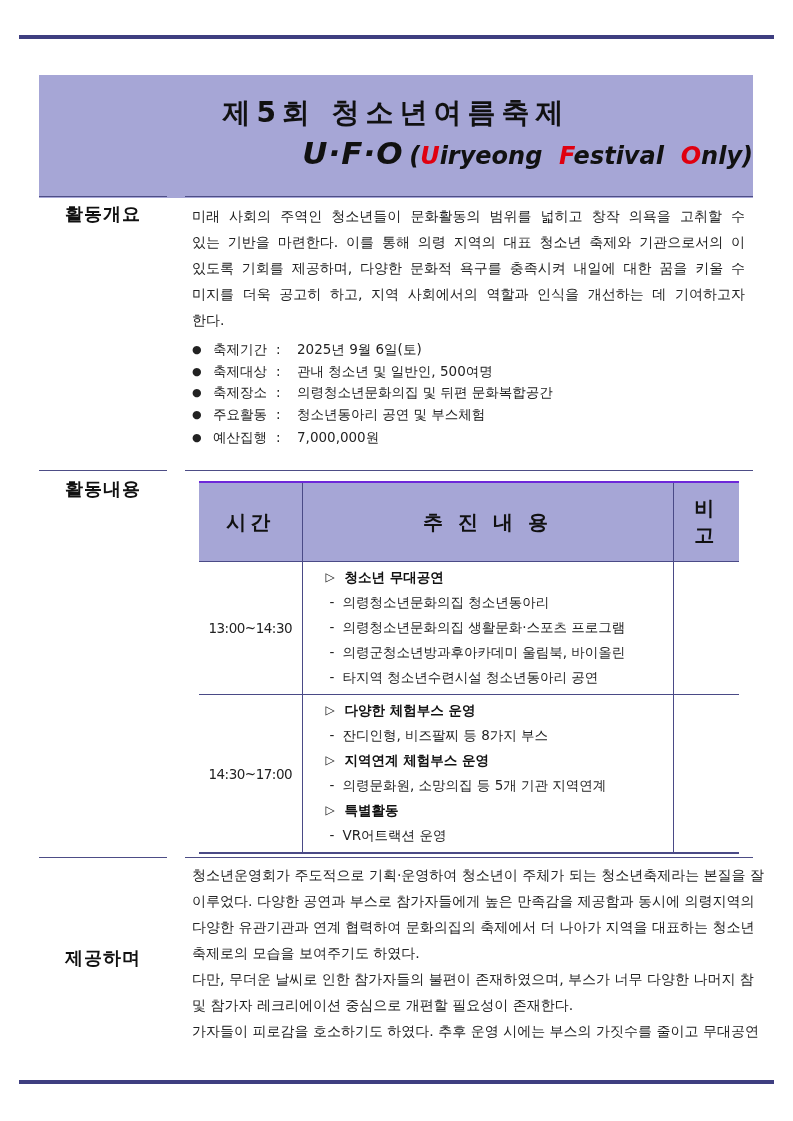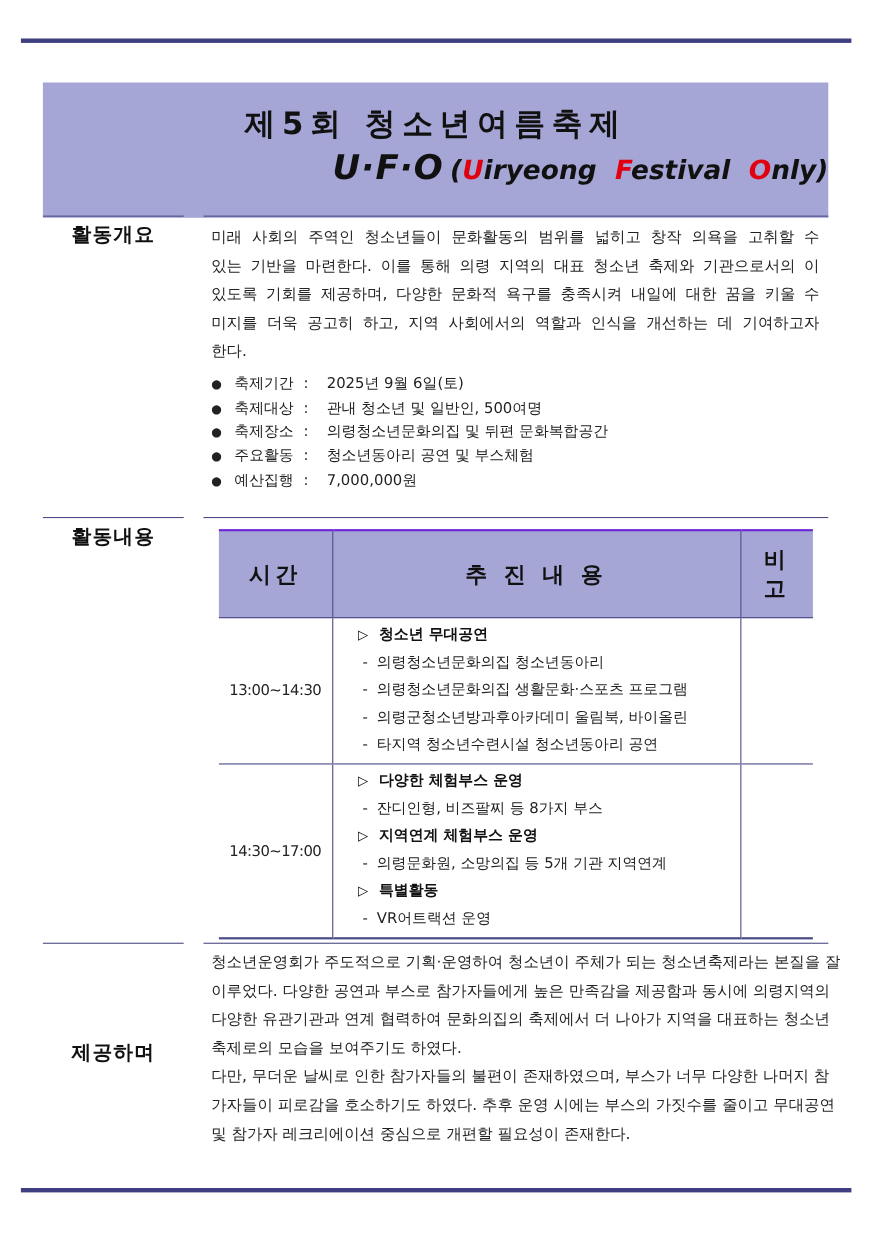--- a/index.html
+++ b/index.html
@@ -189,17 +189,17 @@
 <div class="sec-rule-left" style="top:857px;"></div>
 <div class="sec-rule-right" style="top:857px;"></div>
 <div class="sec-label" style="top:946px;">제공하며</div>
 
 <div class="para" style="top:862px;">
   <span class="line">청소년운영회가 주도적으로 기획·운영하여 청소년이 주체가 되는 청소년축제라는 본질을 잘</span>
   <span class="line">이루었다. 다양한 공연과 부스로 참가자들에게 높은 만족감을 제공함과 동시에 의령지역의</span>
   <span class="line">다양한 유관기관과 연계 협력하여 문화의집의 축제에서 더 나아가 지역을 대표하는 청소년</span>
   <span class="line last">축제로의 모습을 보여주기도 하였다.</span>
   <span class="line">다만, 무더운 날씨로 인한 참가자들의 불편이 존재하였으며, 부스가 너무 다양한 나머지 참</span>
+  <span class="line last">및 참가자 레크리에이션 중심으로 개편할 필요성이 존재한다.</span>
   <span class="line">가자들이 피로감을 호소하기도 하였다. 추후 운영 시에는 부스의 가짓수를 줄이고 무대공연</span>
-  <span class="line last">및 참가자 레크리에이션 중심으로 개편할 필요성이 존재한다.</span>
 </div>
 
 <div class="page-rule" style="top:1080px;"></div>
 
 </body></html>

